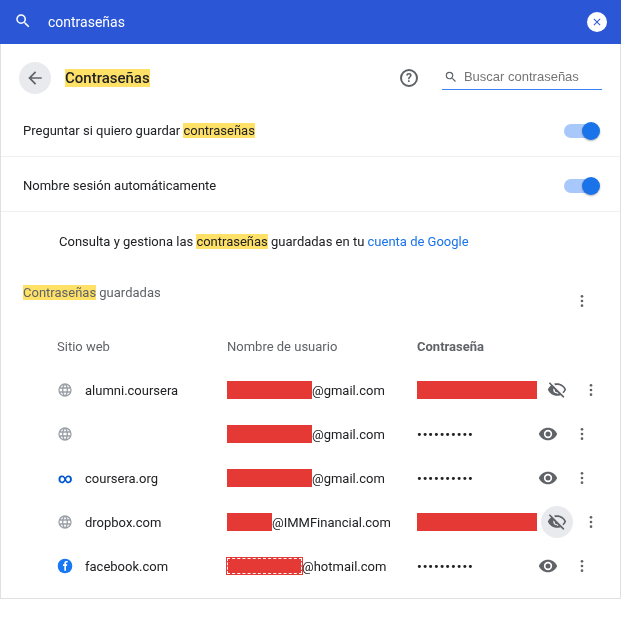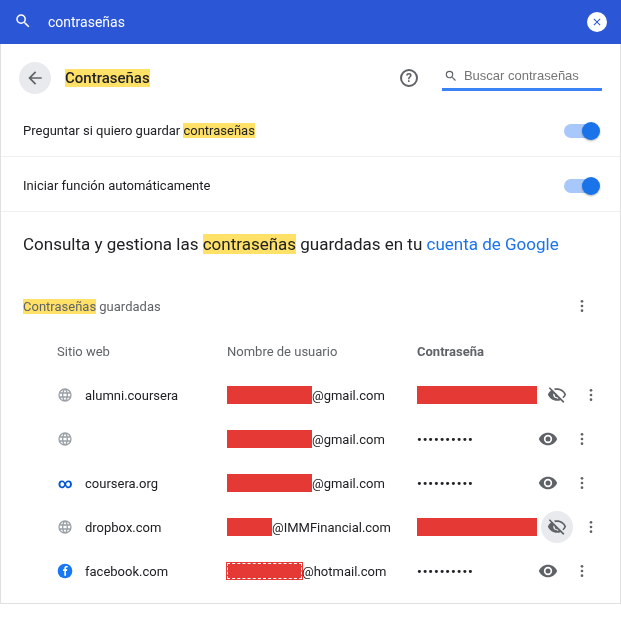--- a/index.html
+++ b/index.html
@@ -63,21 +63,21 @@
     width: 18px; height: 18px;
     border: 2px solid #5f6368;
     border-radius: 50%;
     display: flex; align-items: center; justify-content: center;
     font-size: 12px; color: #5f6368; font-weight: bold;
     cursor: pointer;
     margin-right: 10px;
   }
   .local-search {
     display: flex; 
-    border-bottom: 3px solid #3b82f6;
+    border-bottom: 1px solid #3b82f6;
     padding: 2px 2px 4px 2px;
     width: 160px;
     gap: 6px;
   }
   .local-search input {
     border: none; outline: none;
     font-size: 13px; color: #5f6368;
     width: 100%;
     background: transparent;
   }
@@ -103,26 +103,27 @@
   .toggle .knob {
     width: 18px; height: 18px;
     background: #1a73e8;
     border-radius: 50%;
     position: absolute;
     right: -2px; top: -2px;
     box-shadow: 0 1px 2px rgba(0,0,0,0.3);
   }
   .info-row {
     padding: 22px 22px 26px 22px;
-    font-size: 17px;
+    font-size: 13px;
+    margin-left: 36px;
   }
   .link { color: #1a73e8; text-decoration: none; cursor: pointer; }
   .section-header {
     display: flex;
-    align-items: center;
+    align-items: flex-start;
     padding: 10px 22px 18px 22px;
     font-size: 13px;
     color: #5f6368;
   }
   .section-header .title { flex: 1; }
   .more-icon {
     width: 32px; height: 32px;
     border-radius: 50%;
     display: flex; align-items: center; justify-content: center;
     cursor: pointer;
@@ -215,21 +216,21 @@
     <div class="setting-text">
       <div class="setting-title"><span>Preguntar si quiero guardar </span><span class="hl">contraseñas</span></div>
     </div>
     <div class="toggle">
         <div class="knob"></div>
       </div>
   </div>
 
   <div class="setting-row">
     <div class="setting-text">
-      <div class="setting-title">Iniciar función automáticamente</div>
+      <div class="setting-title">Nombre sesión automáticamente</div>
     </div>
     <div class="toggle">
         <div class="knob"></div>
       </div>
   </div>
 
   <div class="info-row">
     <span>Consulta y gestiona las </span><span class="hl">contraseñas</span><span> guardadas en tu  </span><a class="link">cuenta de Google</a>
   </div>
 

